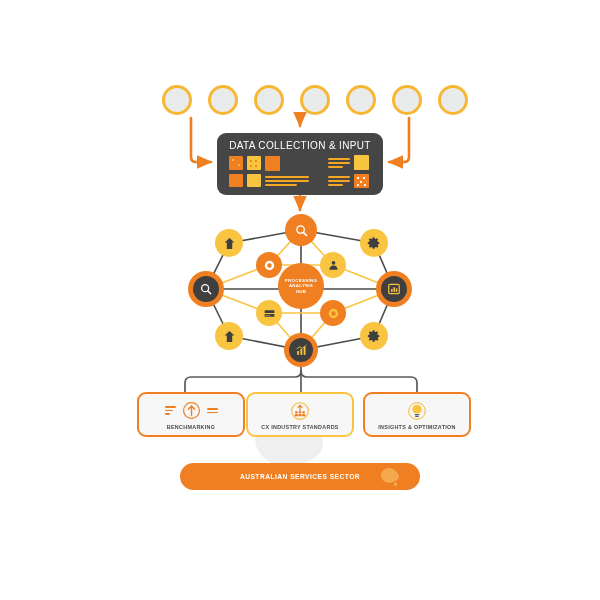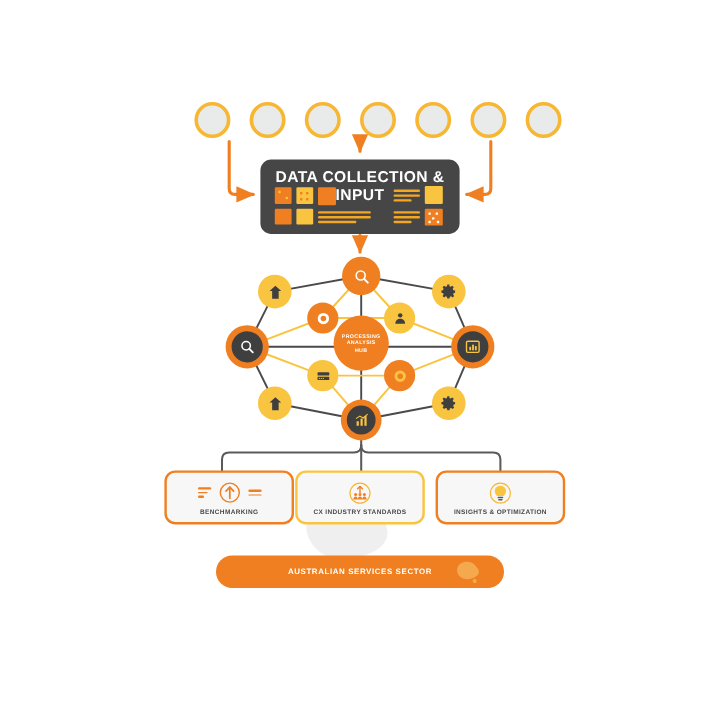--- a/index.html
+++ b/index.html
@@ -49,22 +49,22 @@
     border-radius: 9px;
     box-sizing: border-box;
   }
   #data-panel-title {
     position: absolute;
     top: 7px;
     left: 0;
     width: 100%;
     text-align: center;
     color: #ffffff;
-    font-size: 13px;
-    font-weight: bold;
+    font-size: 10px;
+    font-weight: normal;
     letter-spacing: 0.35px;
   }
   .blk {
     position: absolute;
     border-radius: 1px;
   }
   .dashline {
     position: absolute;
     height: 1.6px;
     background: #f5a623;

